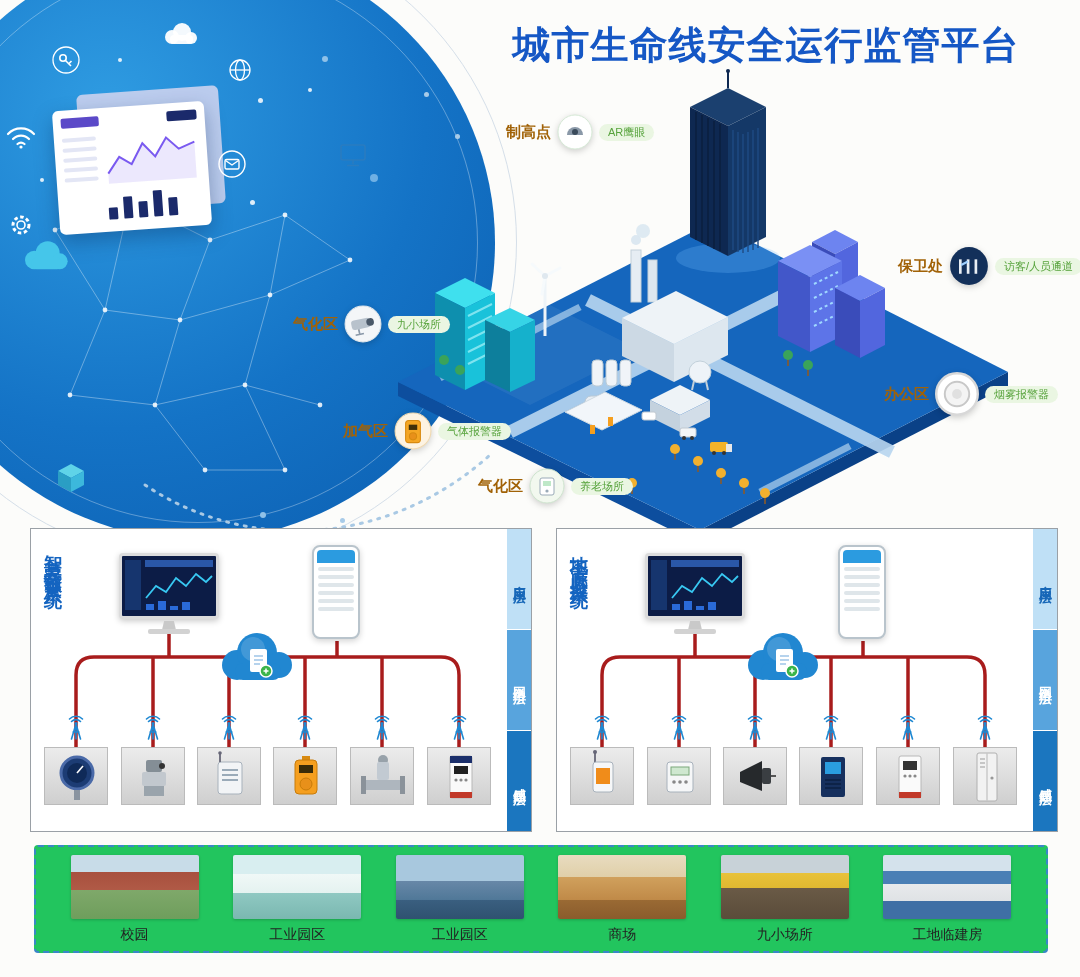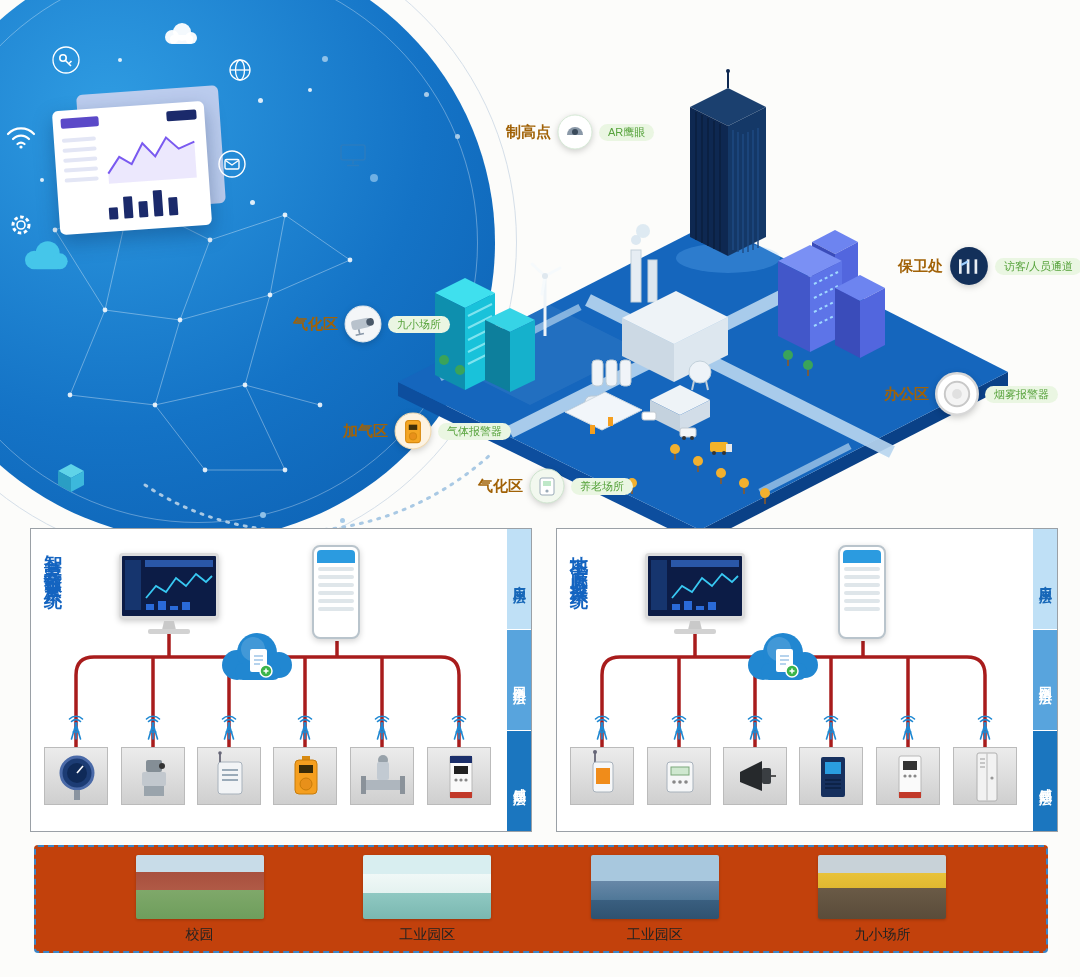--- a/index.html
+++ b/index.html
@@ -64,21 +64,21 @@
   .phone-line{height:4px;background:#dfe6ea;border-radius:2px;margin:4px 1px;}
 
   .wires{position:absolute;left:0;top:0;pointer-events:none;}
   .cloud-wrap{position:absolute;left:178px;top:96px;width:96px;height:68px;}
   .antenna{position:absolute;top:186px;width:16px;height:26px;}
   .device{position:absolute;top:218px;width:64px;height:58px;border:1px solid #bbb;
           background:linear-gradient(180deg,#ececec,#cfcfcf);}
 
   
   .places{position:absolute;left:34px;top:845px;width:1014px;height:108px;border:2px dashed #3a86c8;
-          border-radius:4px;display:flex;align-items:center;justify-content:space-evenly;background:#c2410c;z-index:50;}
+          border-radius:4px;display:flex;align-items:center;justify-content:space-evenly;background:#22c55e;z-index:50;}
   .place{width:128px;text-align:center;}
   .place-img{width:128px;height:64px;margin:0 auto 7px;border-radius:2px;box-shadow:0 1px 3px rgba(0,0,0,.2);}
   .place-label{font-size:14px;color:#222;}
   .ph0{background:linear-gradient(180deg,#c8dce8 0%,#c8dce8 26%,#a8503e 26%,#b05a46 55%,#7fa86a 55%,#6e9e5c 100%);}
   .ph1{background:linear-gradient(180deg,#d8eef0 0%,#d8eef0 30%,#f0f8f7 30%,#e4f2f0 60%,#8fc8c2 60%,#7ab8b0 100%);}
   .ph2{background:linear-gradient(180deg,#dce8f0 0%,#dce8f0 22%,#b5483a 22%,#a84034 70%,#8a8f94 70%,#7a8086 100%);}
   .ph3{background:linear-gradient(180deg,#a8c8de 0%,#a8c8de 40%,#6888a8 40%,#507898 70%,#3a5f80 70%,#2f5270 100%);}
   .ph4{background:linear-gradient(180deg,#e8dcc0 0%,#e0cfa8 35%,#d0a05c 35%,#c08a48 70%,#9a6a34 70%,#8a5c2c 100%);}
   .ph5{background:linear-gradient(180deg,#c8d2d8 0%,#c8d2d8 28%,#e8c23a 28%,#e0b830 52%,#6a5a46 52%,#5a4c3a 100%);}
   .ph6{background:linear-gradient(180deg,#d4e2ec 0%,#d4e2ec 25%,#4a7fb5 25%,#4a7fb5 45%,#e8eaec 45%,#dfe2e5 72%,#3f6fa5 72%,#3f6fa5 100%);}
@@ -212,20 +212,21 @@
   <div class="bdot" style="left:370px;top:174px;width:8px;height:8px;background:#6fb0e4"></div>
   <div class="bdot" style="left:424px;top:92px;width:5px;height:5px;background:#a8cbe8"></div>
   <div class="bdot" style="left:260px;top:512px;width:6px;height:6px;background:#8fc1e8"></div>
   <div class="bdot" style="left:455px;top:134px;width:5px;height:5px;background:#a8cbe8"></div>
   <div class="bdot" style="left:340px;top:518px;width:5px;height:5px;background:#a8cbe8"></div>
 
   <svg style="position:absolute;left:140px;top:430px" width="360" height="130">
     <path d="M5 55 C110 125 250 115 350 25" stroke="#a9c9e4" stroke-width="3" stroke-dasharray="2 7" stroke-linecap="round" fill="none"></path>
   </svg>
 
+  <div class="main-title">城市生命线安全运行监管平台</div>
 
   <svg style="position:absolute;left:380px;top:60px;z-index:10" width="680" height="485" viewBox="0 0 680 485">
 
     <polygon points="18,322 320,470 320,484 18,336" fill="#0d4e9e"></polygon>
     <polygon points="320,470 628,312 628,326 320,484" fill="#0a4187"></polygon>
     <polygon points="18,322 332,162 628,312 320,470" fill="#1566bd"></polygon>
     <polygon points="60,300 170,245 260,290 150,345" fill="rgba(255,255,255,.06)"></polygon>
 
     <path d="M130 372 L448 213" stroke="#b8d6f0" stroke-width="13" opacity=".9"></path>
     <path d="M208 240 L512 392" stroke="#b8d6f0" stroke-width="13" opacity=".9"></path>
@@ -719,18 +720,26 @@
     </div>
     <div class="place">
       <div class="place-img ph1"></div>
       <div class="place-label">工业园区</div>
     </div>
     <div class="place">
       <div class="place-img ph3"></div>
       <div class="place-label">工业园区</div>
     </div>
     <div class="place">
+      <div class="place-img ph4"></div>
+      <div class="place-label">商场</div>
+    </div>
+    <div class="place">
       <div class="place-img ph5"></div>
       <div class="place-label">九小场所</div>
     </div>
+    <div class="place">
+      <div class="place-img ph6"></div>
+      <div class="place-label">工地临建房</div>
+    </div>
   </div>
 
 </div>
 
 </body></html>

